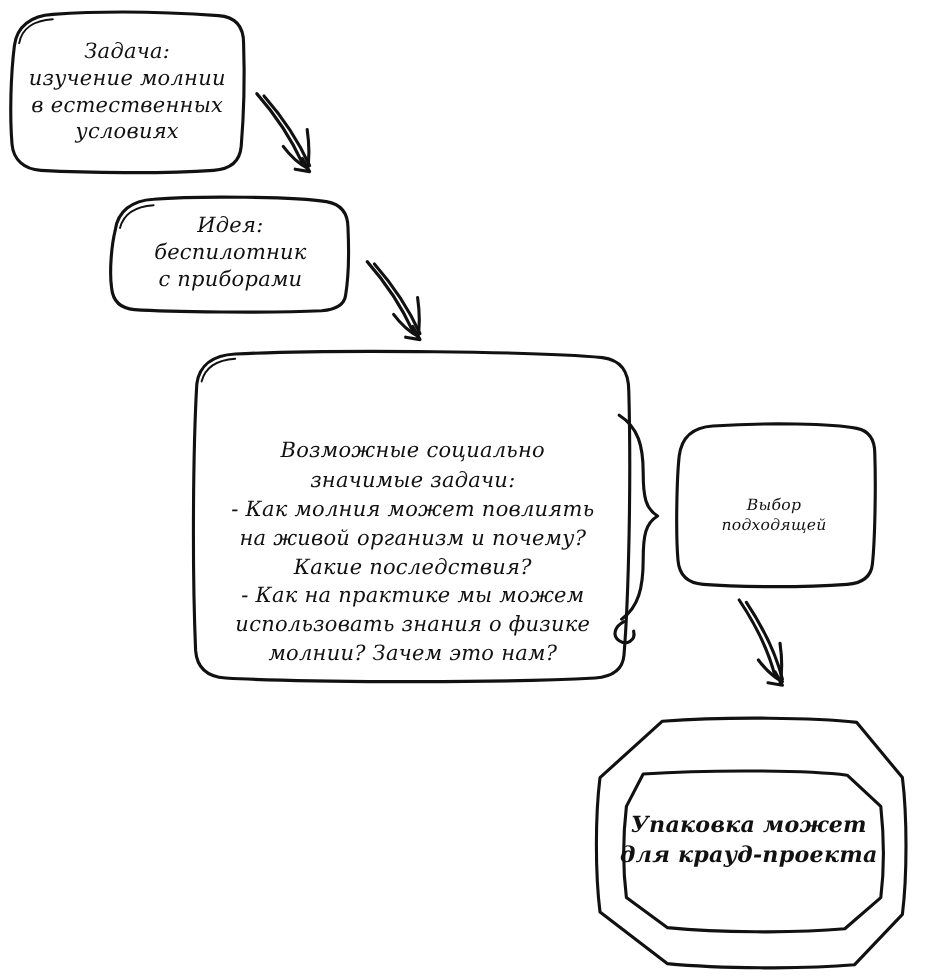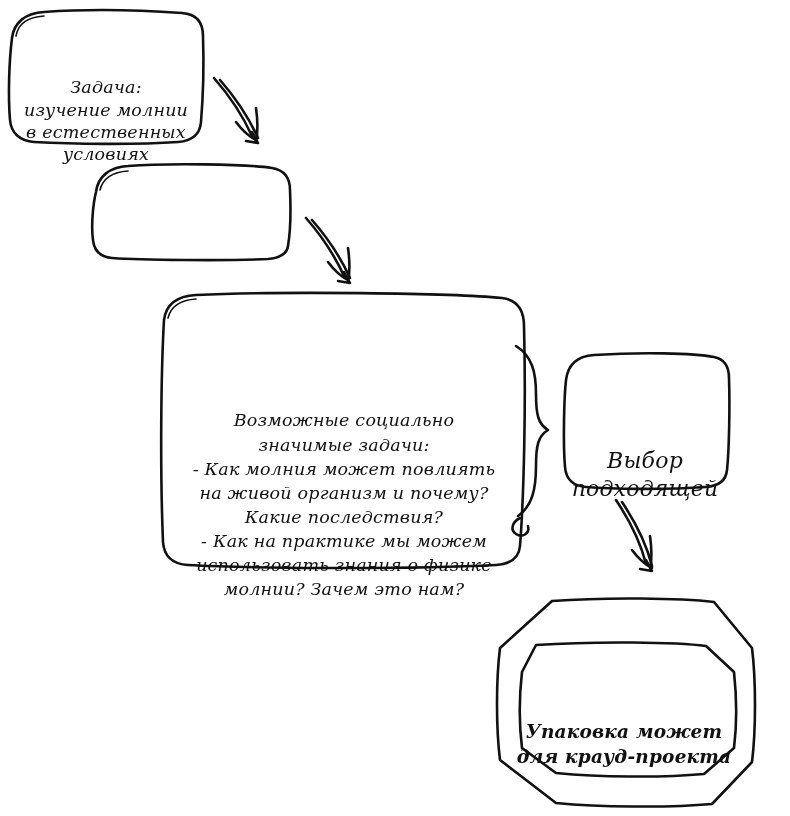--- a/index.html
+++ b/index.html
@@ -20,40 +20,39 @@
     box-sizing: border-box;
     display: flex;
     align-items: center;
     justify-content: center;
     text-align: center;
     color: #111111;
     font-style: italic;
     line-height: 1.28;
     letter-spacing: 0.2px;
     padding: 6px 10px;
-    margin-top: 44px;
   }
   .node .txt {
     white-space: pre-line;
   }
 
   
   .sketch-svg {
     position: absolute;
     left: 0;
     top: 0;
     width: 790px;
     height: 816px;
     pointer-events: none;
   }
 
   #node-task       { left: 8px;   top: 10px;  width: 196px; height: 134px; font-size: 17.5px; }
   #node-idea       { left: 92px;  top: 163px; width: 200px; height: 96px;  font-size: 17.5px; }
   #node-problems   { left: 160px; top: 293px; width: 368px; height: 336px; font-size: 17.5px; }
-  #node-choice     { left: 562px; top: 352px; width: 166px; height: 158px; font-size: 22px; }
+  #node-choice     { left: 562px; top: 352px; width: 166px; height: 158px; font-size: 13px; }
   #node-package    { left: 492px; top: 595px; width: 264px; height: 212px; font-size: 18.5px; font-weight: bold; }
 
   #node-problems .txt { line-height: 1.38; }
   #node-package .txt { line-height: 1.35; }
 </style>
 </head>
 <body>
 
 <div id="canvas">
 
@@ -112,20 +111,25 @@
     </g>
   </svg>
 
   <div class="node" id="node-task">
     <span class="txt">Задача:
 изучение молнии
 в естественных
 условиях</span>
   </div>
 
+  <div class="node" id="node-idea">
+    <span class="txt">Идея:
+беспилотник
+с приборами</span>
+  </div>
 
   <div class="node" id="node-problems">
     <span class="txt">Возможные социально
 значимые задачи:
 - Как молния может повлиять
 на живой организм и почему?
 Какие последствия?
 - Как на практике мы можем
 использовать знания о физике
 молнии? Зачем это нам?</span>

